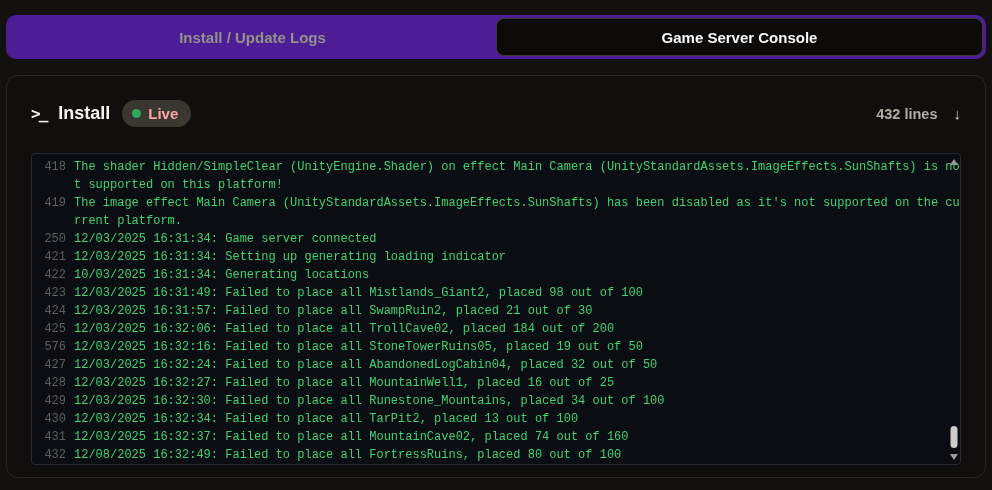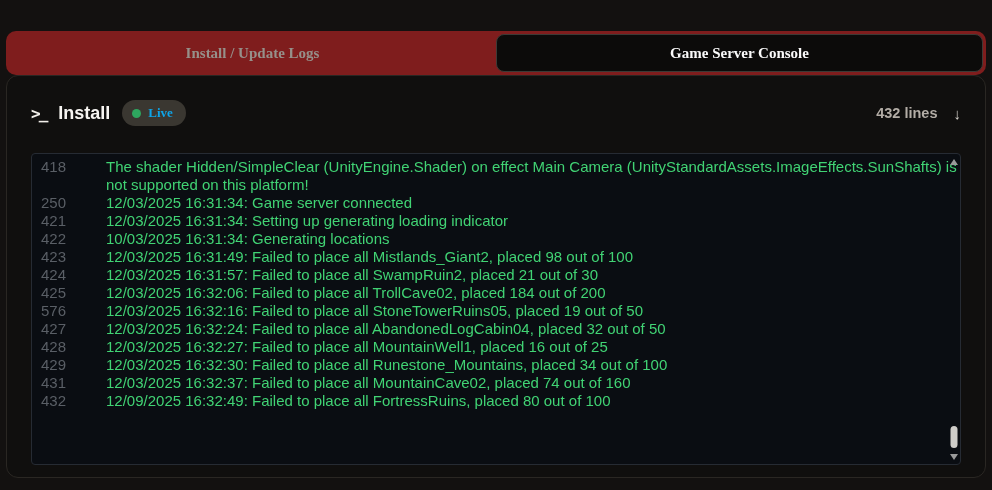--- a/index.html
+++ b/index.html
@@ -6,28 +6,27 @@
   html, body { width: 992px; height: 490px; overflow: hidden; }
   body {
     background: #131110;
     font-family: "Liberation Sans", sans-serif;
     position: relative;
   }
 
   
   .tabbar {
     position: absolute;
-    left: 6px; right: 6px; top: 31px;
+    left: 6px; right: 6px; top: 15px;
     height: 44px;
-    background: #7f1d1d;
+    background: #4c1d95;
     border-radius: 10px;
     display: flex;
     align-items: stretch;
     padding: 3px;
-    font-family: Liberation Serif, serif;
   }
   .tab {
     flex: 1 1 50%;
     display: flex;
     align-items: center;
     justify-content: center;
     font-size: 15px;
     font-weight: 600;
     color: #96908a;
     border-radius: 8px;
@@ -75,24 +74,23 @@
     background: #3a3731;
     border-radius: 999px;
     padding: 5px 13px 5px 10px;
   }
   .live-dot {
     width: 9px; height: 9px;
     border-radius: 50%;
     background: #2ea75f;
   }
   .live-label {
-    color: #0ea5e9;
-    font-size: 13px;
+    color: #fca5a5;
+    font-size: 15px;
     font-weight: 700;
-    font-family: Liberation Serif, serif;
   }
   .header-spacer { flex: 1; }
   .lines-count {
     color: #b3ada6;
     font-size: 14.5px;
     font-weight: 600;
     margin-right: 16px;
   }
   .scroll-bottom-icon {
     color: #d8d4ce;
@@ -109,24 +107,23 @@
     background: #0a0d12;
     border: 1px solid #262b33;
     border-radius: 4px;
     overflow: hidden;
     padding-top: 4px;
   }
   .log-row {
     display: flex;
     align-items: flex-start;
     padding-left: 6px;
-    font-family: Liberation Sans, sans-serif;
-    font-size: 15px;
+    font-family: Liberation Mono, monospace;
+    font-size: 12px;
     line-height: 18px;
-    gap: 32px;
   }
   .log-num {
     flex: none;
     width: 28px;
     text-align: right;
     color: #5a5f66;
     margin-right: 8px;
     user-select: none;
   }
   .log-text {
@@ -185,20 +182,24 @@
     <span class="scroll-bottom-icon">↓</span>
   </div>
 
   <div class="log-area">
     <div>
   <div class="log-row">
     <span class="log-num">418</span>
     <div class="log-text">The shader Hidden/SimpleClear (UnityEngine.Shader) on effect Main Camera (UnityStandardAssets.ImageEffects.SunShafts) is not supported on this platform!</div>
   </div>
 
+  <div class="log-row">
+    <span class="log-num">419</span>
+    <div class="log-text">The image effect Main Camera (UnityStandardAssets.ImageEffects.SunShafts) has been disabled as it's not supported on the current platform.</div>
+  </div>
 
   <div class="log-row">
     <span class="log-num">250</span>
     <div class="log-text">12/03/2025 16:31:34: Game server connected</div>
   </div>
 
   <div class="log-row">
     <span class="log-num">421</span>
     <div class="log-text">12/03/2025 16:31:34: Setting up generating loading indicator</div>
   </div>
@@ -236,29 +237,33 @@
   <div class="log-row">
     <span class="log-num">428</span>
     <div class="log-text">12/03/2025 16:32:27: Failed to place all MountainWell1, placed 16 out of 25</div>
   </div>
 
   <div class="log-row">
     <span class="log-num">429</span>
     <div class="log-text">12/03/2025 16:32:30: Failed to place all Runestone_Mountains, placed 34 out of 100</div>
   </div>
 
+  <div class="log-row">
+    <span class="log-num">430</span>
+    <div class="log-text">12/03/2025 16:32:34: Failed to place all TarPit2, placed 13 out of 100</div>
+  </div>
 
   <div class="log-row">
     <span class="log-num">431</span>
     <div class="log-text">12/03/2025 16:32:37: Failed to place all MountainCave02, placed 74 out of 160</div>
   </div>
 
   <div class="log-row">
     <span class="log-num">432</span>
-    <div class="log-text">12/09/2025 16:32:49: Failed to place all FortressRuins, placed 80 out of 100</div>
+    <div class="log-text">12/08/2025 16:32:49: Failed to place all FortressRuins, placed 80 out of 100</div>
   </div>
 </div>
 
     <div class="scrollbar">
       <div class="sb-arrow-up"></div>
       <div class="sb-thumb"></div>
       <div class="sb-arrow-down"></div>
     </div>
   </div>
 </div>

